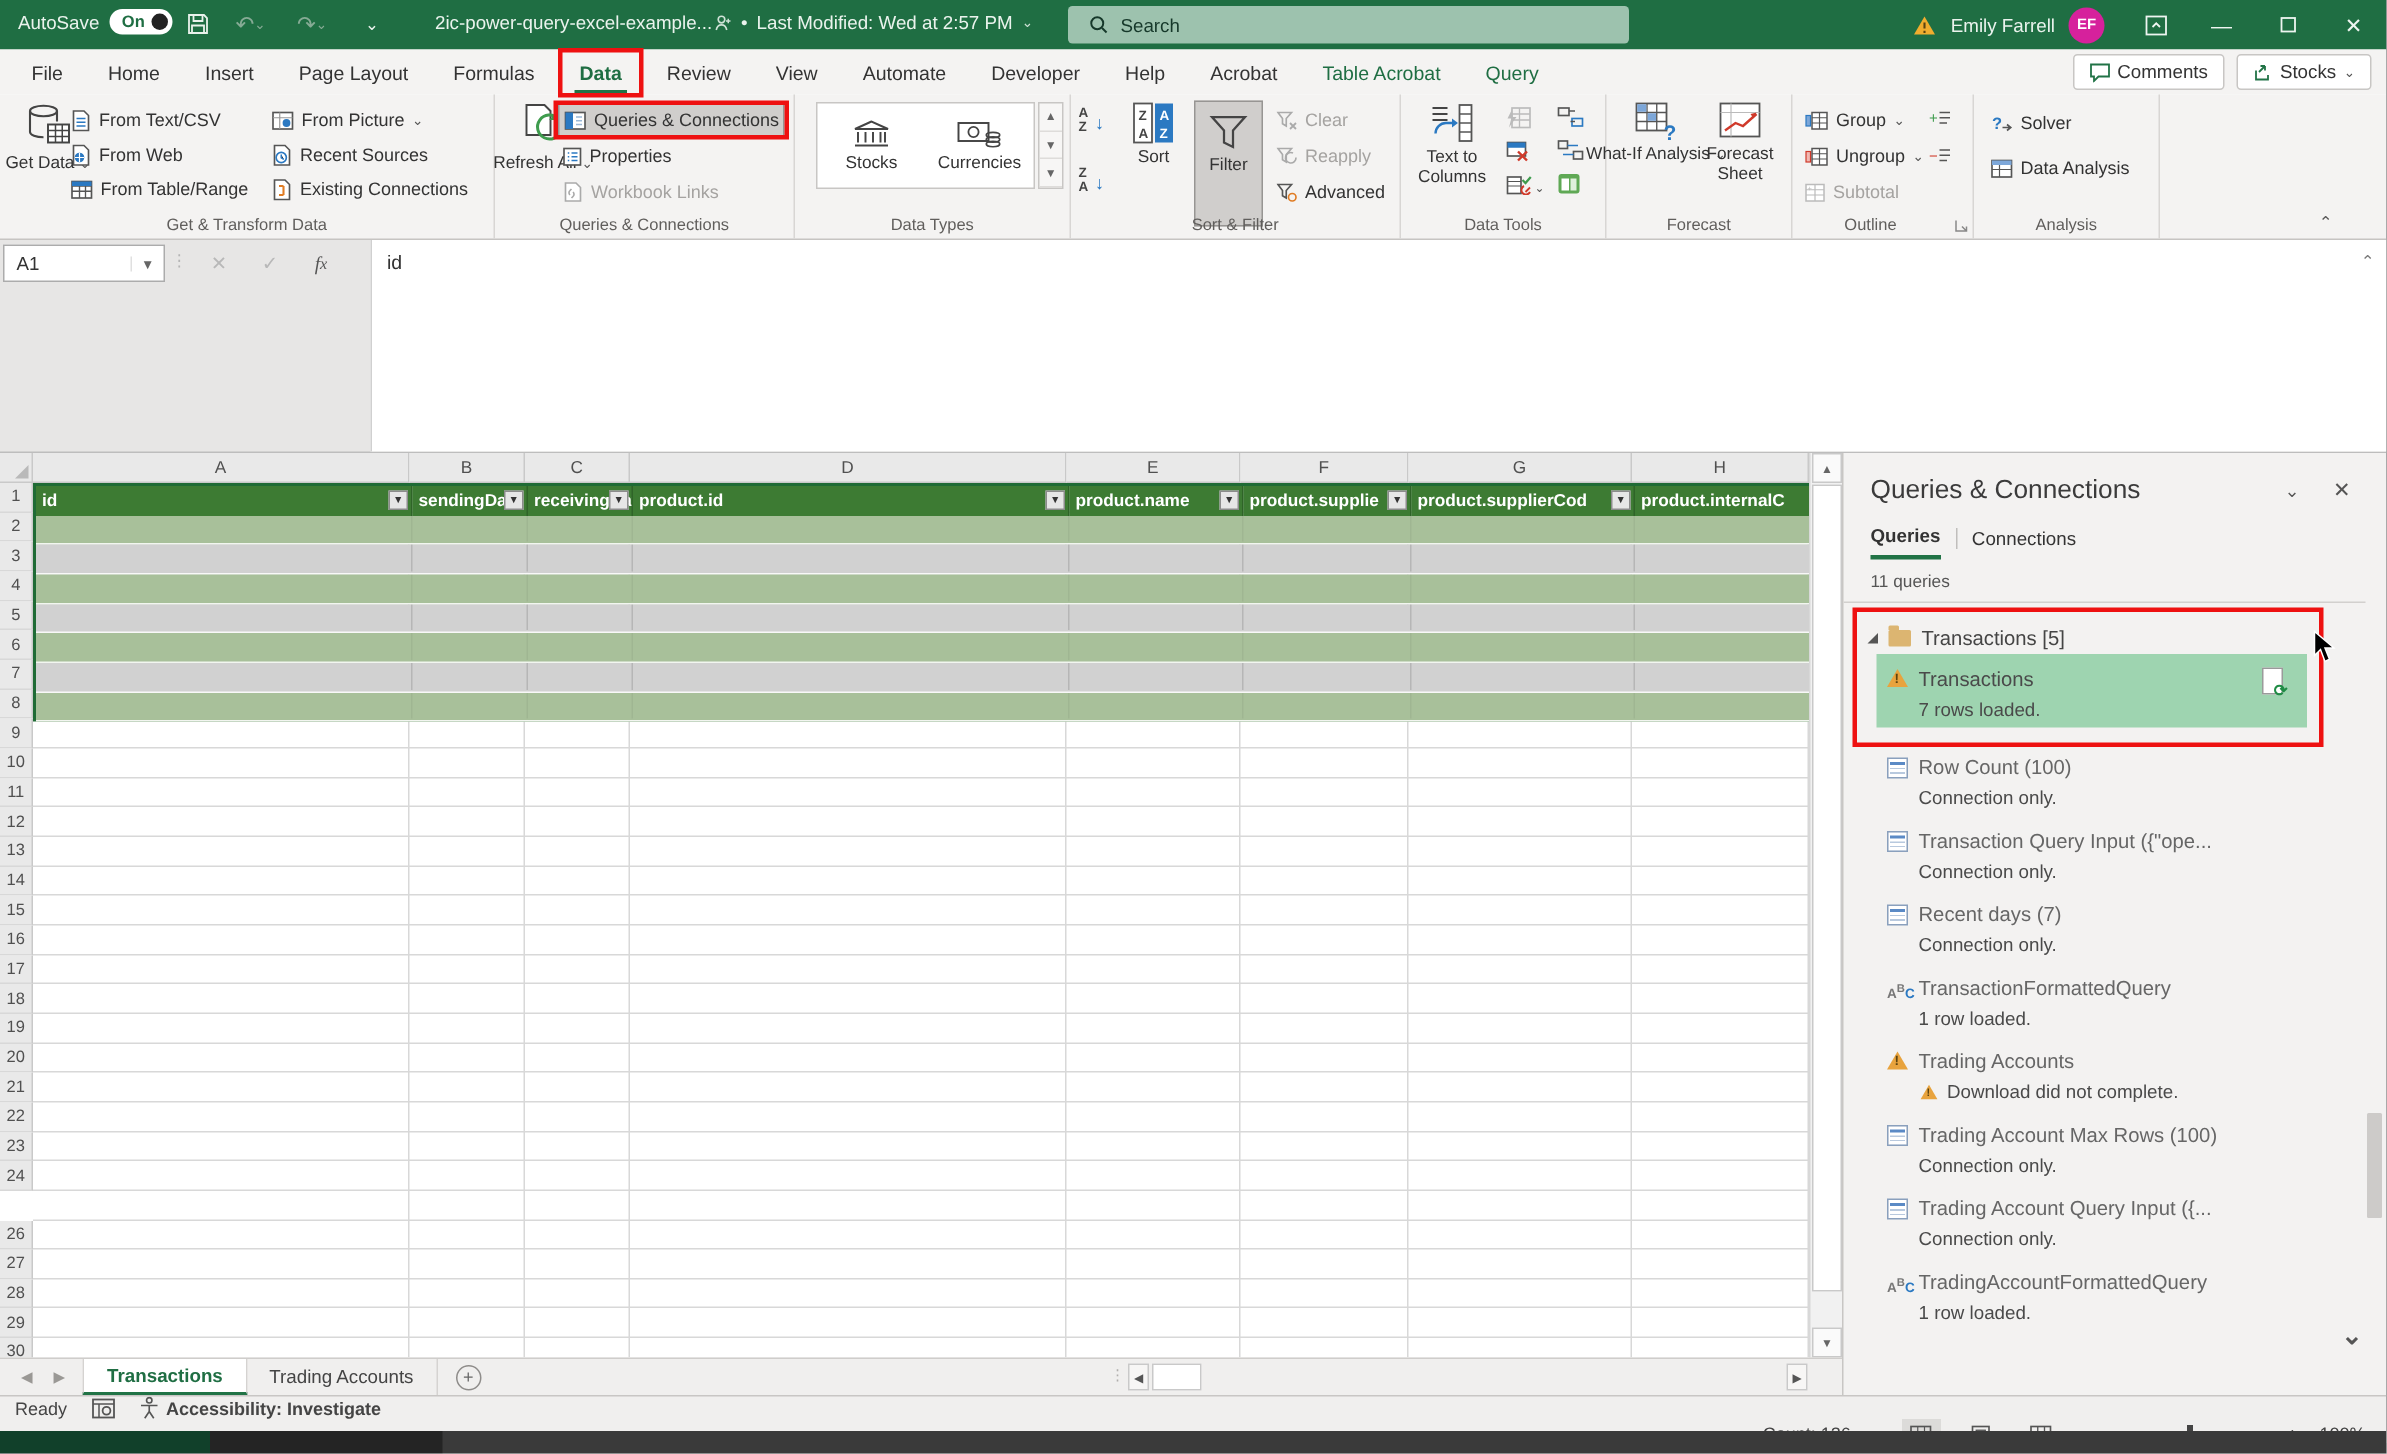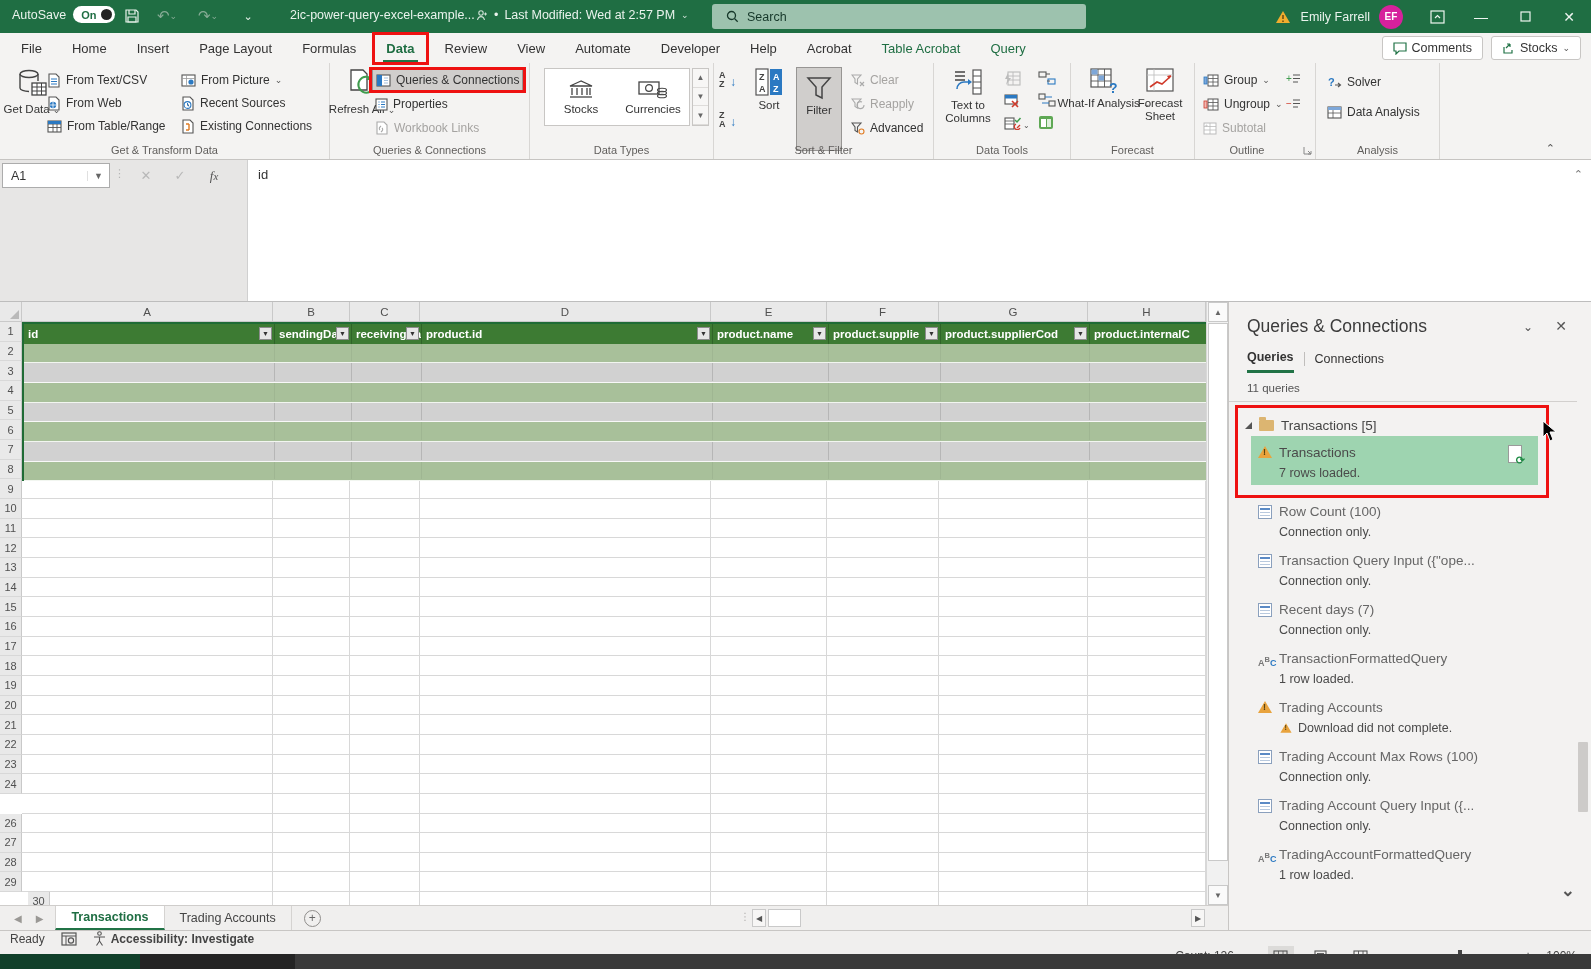--- a/index.html
+++ b/index.html
@@ -752,21 +752,21 @@
       <div class="rowh" style="top: 514px; height: 19.66px;">25</div>
       <div class="hline" style="top: 510.5px;"></div>
       <div class="rowh" style="top: 511.5px; height: 19.66px;">26</div>
       <div class="hline" style="top: 530.16px;"></div>
       <div class="rowh" style="top: 531.16px; height: 19.66px;">27</div>
       <div class="hline" style="top: 549.82px;"></div>
       <div class="rowh" style="top: 550.82px; height: 19.66px;">28</div>
       <div class="hline" style="top: 569.48px;"></div>
       <div class="rowh" style="top: 570.48px; height: 19.66px;">29</div>
       <div class="hline" style="top: 589.14px;"></div>
-      <div class="rowh" style="top: 590.14px; height: 19.66px; margin-left: 28px;">30</div>
+      <div class="rowh" style="top: 590.14px; height: 19.66px;">30</div>
       <div id="xtable" style="width: 1186px; height: 159.28px;">
         <div class="thead-cell" style="left: 0px; width: 251px; height: 19.66px;">
           <span>id</span>
           <div class="fbtn" style="right: 2px;">▼</div>
         </div>
         <div class="thead-cell" style="left: 251px; width: 77px; height: 19.66px;">
           <span>sendingDate</span>
           <div class="fbtn" style="right: 2px;">▼</div>
         </div>
         <div class="thead-cell" style="left: 328px; width: 70px; height: 19.66px;">

